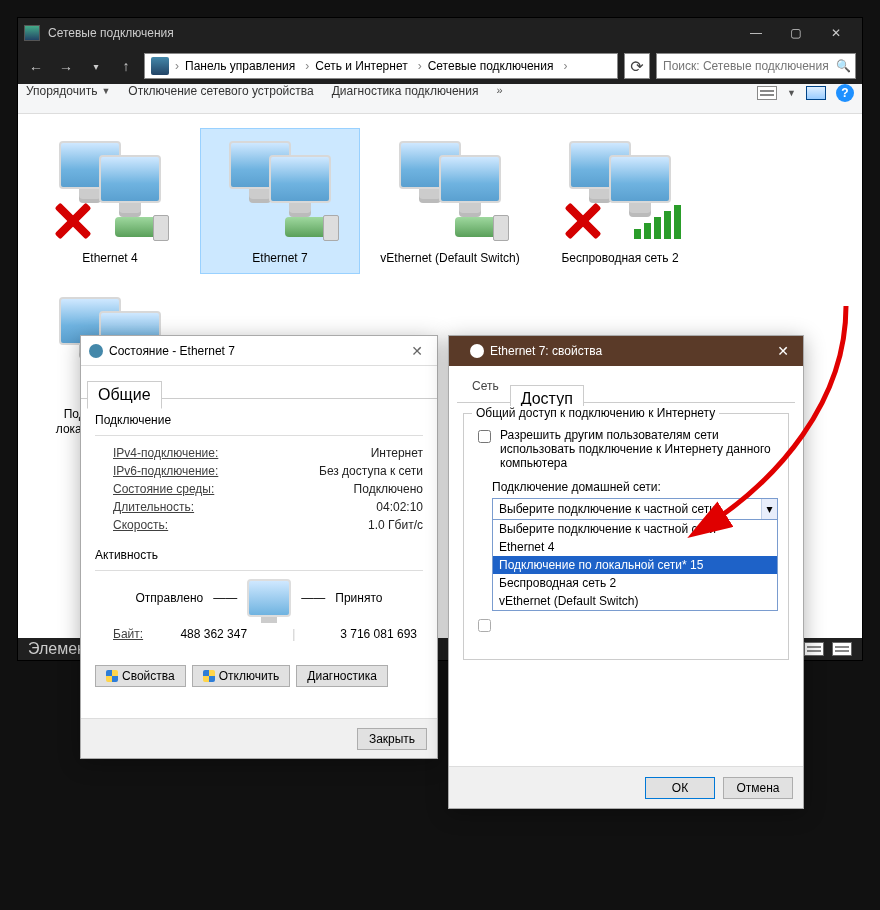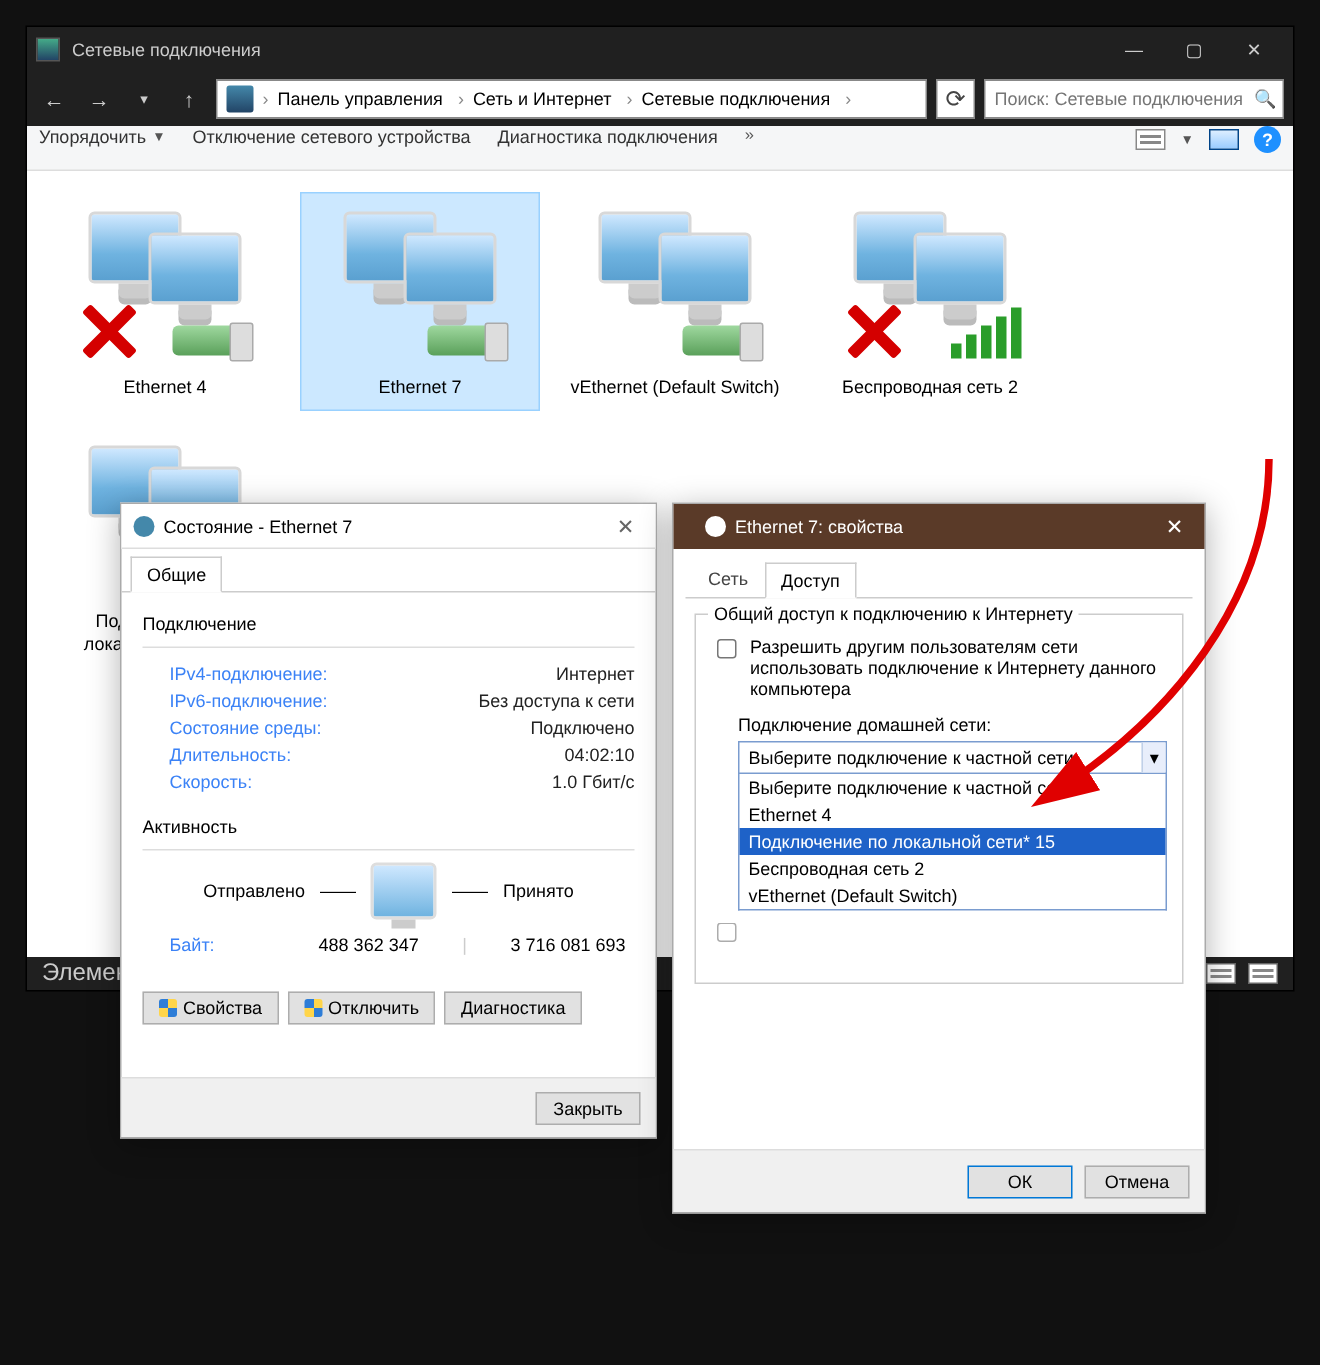--- a/index.html
+++ b/index.html
@@ -52,26 +52,26 @@
   .statusbar .sep{width:1px;height:14px;background:#555;margin:0 8px;}
   .statusbar .right{margin-left:auto;display:flex;gap:8px;}
 
   
   .dlg{ position:absolute; background:#fff; border:1px solid #aaa; box-shadow:0 4px 20px rgba(0,0,0,0.3); font-size:12px;}
   .dlg-status{ left:80px; top:335px; width:358px; height:424px;}
   .dlg-title{ height:30px; display:flex;align-items:center;padding:0 8px; border-bottom:1px solid #ddd; background:#fff;}
   .dlg-title .di{width:14px;height:14px;background:#48a;border-radius:50%;margin-right:6px;}
   .closex{ margin-left:auto;color:#666;font-size:14px;width:24px;text-align:center;}
   .tabs{ display:flex; padding:4px 6px 0 6px; border-bottom:1px solid #ccc;}
-  .tab{ padding:4px 10px; border:1px solid #ccc; border-bottom:1px solid #fff; background:#fff; position:relative; top:1px;font-size:12px;}
+  .tab{ padding:4px 10px; border:1px solid #ccc; border-bottom:1px solid #fff; background:#fff; position:relative; top:11px;font-size:16px;}
   .tabi{ border:1px solid transparent; padding:4px 10px;color:#444;}
   .dlg-body{ padding:10px 14px;}
   .fs-head{ margin:4px 0 6px 0;}
   .row{ display:flex; justify-content:space-between; padding:2px 0 2px 18px;}
-  .row .k{color:#3b82f6;} .row .v{color:#222;}
+  .row .k{color:#404040;text-decoration:underline;} .row .v{color:#222;}
   .hr{ height:1px;background:#ddd;margin:8px 0;}
   .btn{ background:#e1e1e1;border:1px solid #adadad;padding:3px 10px;font-size:12px;}
   .shield{display:inline-block;width:12px;height:12px;background:conic-gradient(#ffd54a 0 25%, #2e7dd7 0 50%, #ffd54a 0 75%, #2e7dd7 0);border-radius:2px;margin-right:4px;vertical-align:-2px;}
   .activity{ text-align:center; margin:8px 0;}
   .act-row{display:flex;align-items:center;justify-content:center;gap:10px;}
   .act-ic{width:44px;height:38px;background:linear-gradient(#cfe8ff,#6fb3e0);border:2px solid #ddd;border-radius:4px;position:relative;}
   .act-ic::after{content:"";position:absolute;bottom:-8px;left:50%;width:16px;height:6px;background:#ccc;transform:translateX(-50%);}
   .footer-dlg{ position:absolute;bottom:0;left:0;right:0;height:40px;background:#f0f0f0;border-top:1px solid #ddd;display:flex;align-items:center;justify-content:flex-end;padding:0 10px;}
 
   
@@ -258,21 +258,21 @@
       <div class="act-row">
         <span>Отправлено</span>
         <span>——</span>
         <div class="act-ic"></div>
         <span>——</span>
         <span>Принято</span>
       </div>
     </div>
     <div class="row" style="padding-left:18px;padding-right:6px;">
       <span class="k">Байт:</span>
-      <span style="display:flex;gap:29px;align-items:center;">
+      <span style="display:flex;gap:45px;align-items:center;">
         <span>488 362 347</span>
         <span style="color:#ccc;">|</span>
         <span>3 716 081 693</span>
       </span>
     </div>
     <div style="display:flex;gap:6px;margin-top:22px;">
       <button class="btn"><span class="shield"></span><span>Свойства</span></button>
       <button class="btn"><span class="shield"></span><span>Отключить</span></button>
       <button class="btn">Диагностика</button>
     </div>

